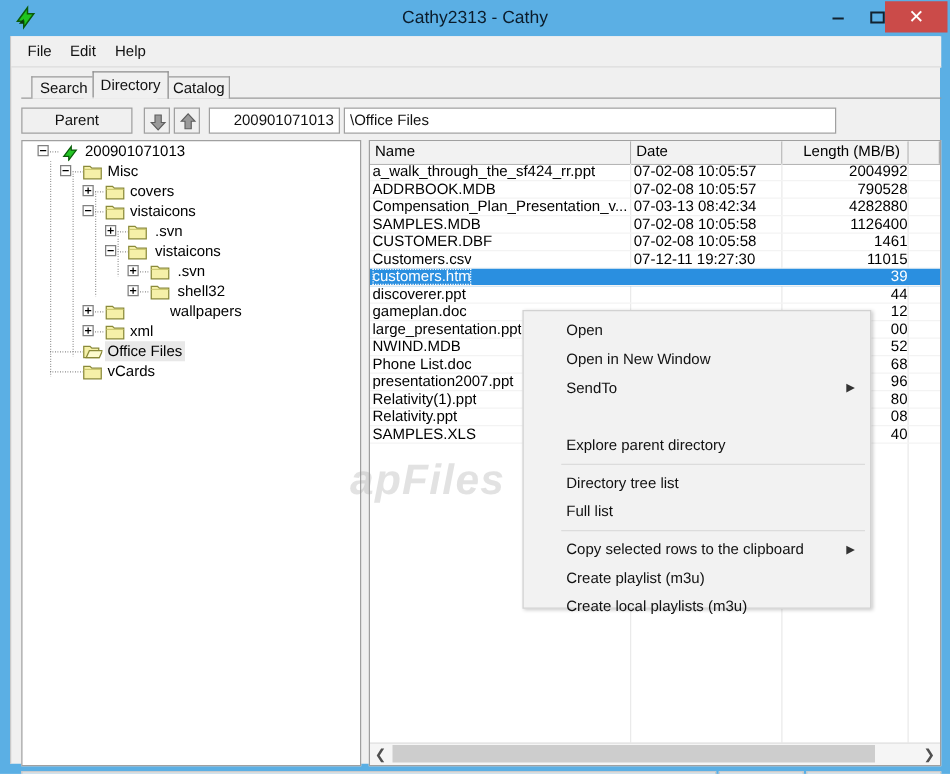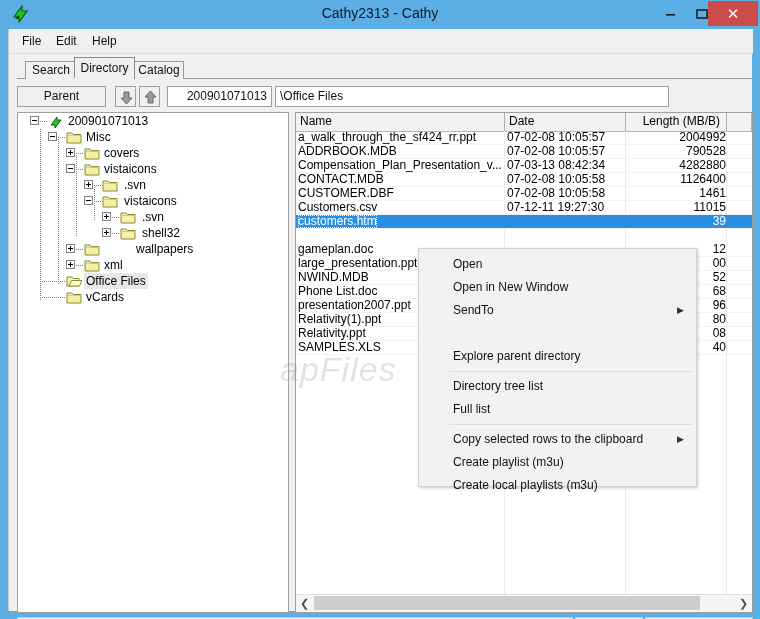--- a/index.html
+++ b/index.html
@@ -215,23 +215,23 @@
     padding-left:33px;box-sizing:border-box;
     white-space:nowrap;cursor:default;
   }
   .mi .sub{
     position:absolute;right:13px;top:0;height:22px;line-height:22px;
     font-size:9px;color:#333;
   }
   .msep{position:absolute;left:30px;width:243px;height:1px;background:#dcdcdc;}
 
   .wm{
-    position:absolute;left:280px;top:350px;
+    position:absolute;left:280px;top:365px;
     font-family:"Liberation Sans",sans-serif;
-    font-size:34px;font-weight:normal;font-style:italic;
+    font-size:34px;font-weight:bold;font-style:italic;
     color:rgba(150,150,150,.28);
     letter-spacing:1px;z-index:5;pointer-events:none;
   }
 </style>
 </head>
 <body>
 
 <div id="app">
   <div class="frame">
 
@@ -469,38 +469,42 @@
             <span class="c name">ADDRBOOK.MDB</span>
             <span class="c date">07-02-08 10:05:57</span>
             <span class="c len">790528</span>
           </div>
           <div class="lrow" style="top:28px">
             <span class="c name">Compensation_Plan_Presentation_v...</span>
             <span class="c date">07-03-13 08:42:34</span>
             <span class="c len">4282880</span>
           </div>
           <div class="lrow" style="top:42px">
-            <span class="c name">CONTACT.MDB</span>
+            <span class="c name">SAMPLES.MDB</span>
             <span class="c date">07-02-08 10:05:58</span>
             <span class="c len">1126400</span>
           </div>
           <div class="lrow" style="top:56px">
             <span class="c name">CUSTOMER.DBF</span>
             <span class="c date">07-02-08 10:05:58</span>
             <span class="c len">1461</span>
           </div>
           <div class="lrow" style="top:70px">
             <span class="c name">Customers.csv</span>
             <span class="c date">07-12-11 19:27:30</span>
             <span class="c len">11015</span>
           </div>
           <div class="lrow sel" style="top:84px">
             <span class="c name">customers.htm</span>
             <span class="c date"></span>
             <span class="c len">39</span>
+          </div>
+          <div class="lrow" style="top:98px">
+            <span class="c name">discoverer.ppt</span>
+            <span class="c len">44</span>
           </div>
           <div class="lrow" style="top:112px">
             <span class="c name">gameplan.doc</span>
             <span class="c len">12</span>
           </div>
           <div class="lrow" style="top:126px">
             <span class="c name">large_presentation.ppt</span>
             <span class="c len">00</span>
           </div>
           <div class="lrow" style="top:140px">

